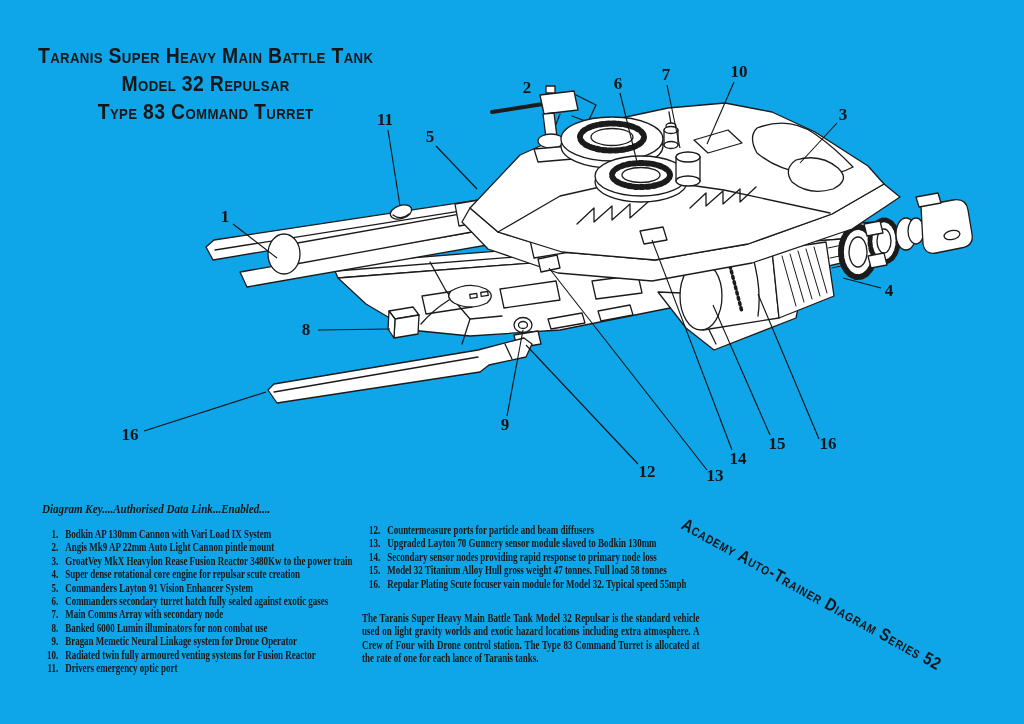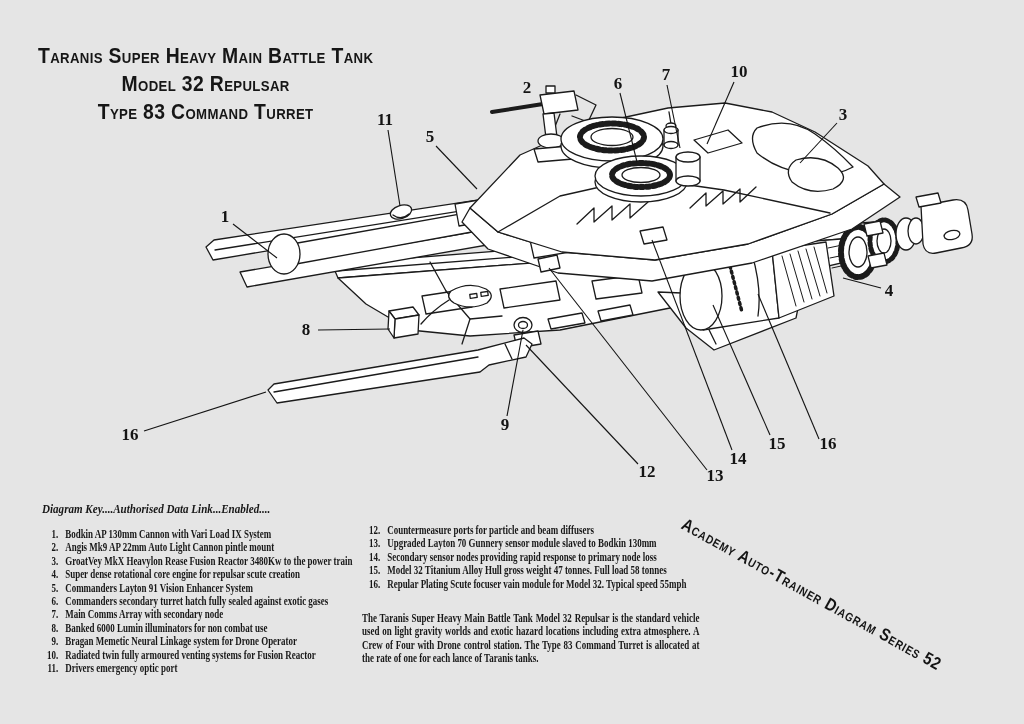--- a/index.html
+++ b/index.html
@@ -1,18 +1,18 @@
 <!DOCTYPE html>
 <html><head>
 <meta charset="utf-8">
 <style>
   html,body{margin:0;padding:0;}
   body{width:1024px;height:724px;background:#ffffff;position:relative;overflow:hidden;
        font-family:"Liberation Serif", serif;color:#171717;}
-  .page{position:absolute;inset:0;background:#e5e5e5;padding-left:17px;}
+  .page{position:absolute;inset:0;background:#0ea5e9;padding-left:17px;}
 
   
   .title{position:absolute;left:27px;top:42px;width:406px;text-align:center;
          transform:scaleX(0.88);transform-origin:left top;
          font-family:"Liberation Sans", sans-serif;font-weight:700;
          font-variant:small-caps;letter-spacing:.4px;color:#161616;}
   .title .t1{font-size:22px;line-height:28px;}
   .title .t2{font-size:22px;line-height:28px;}
   .title .t3{font-size:22px;line-height:28px;}
 

